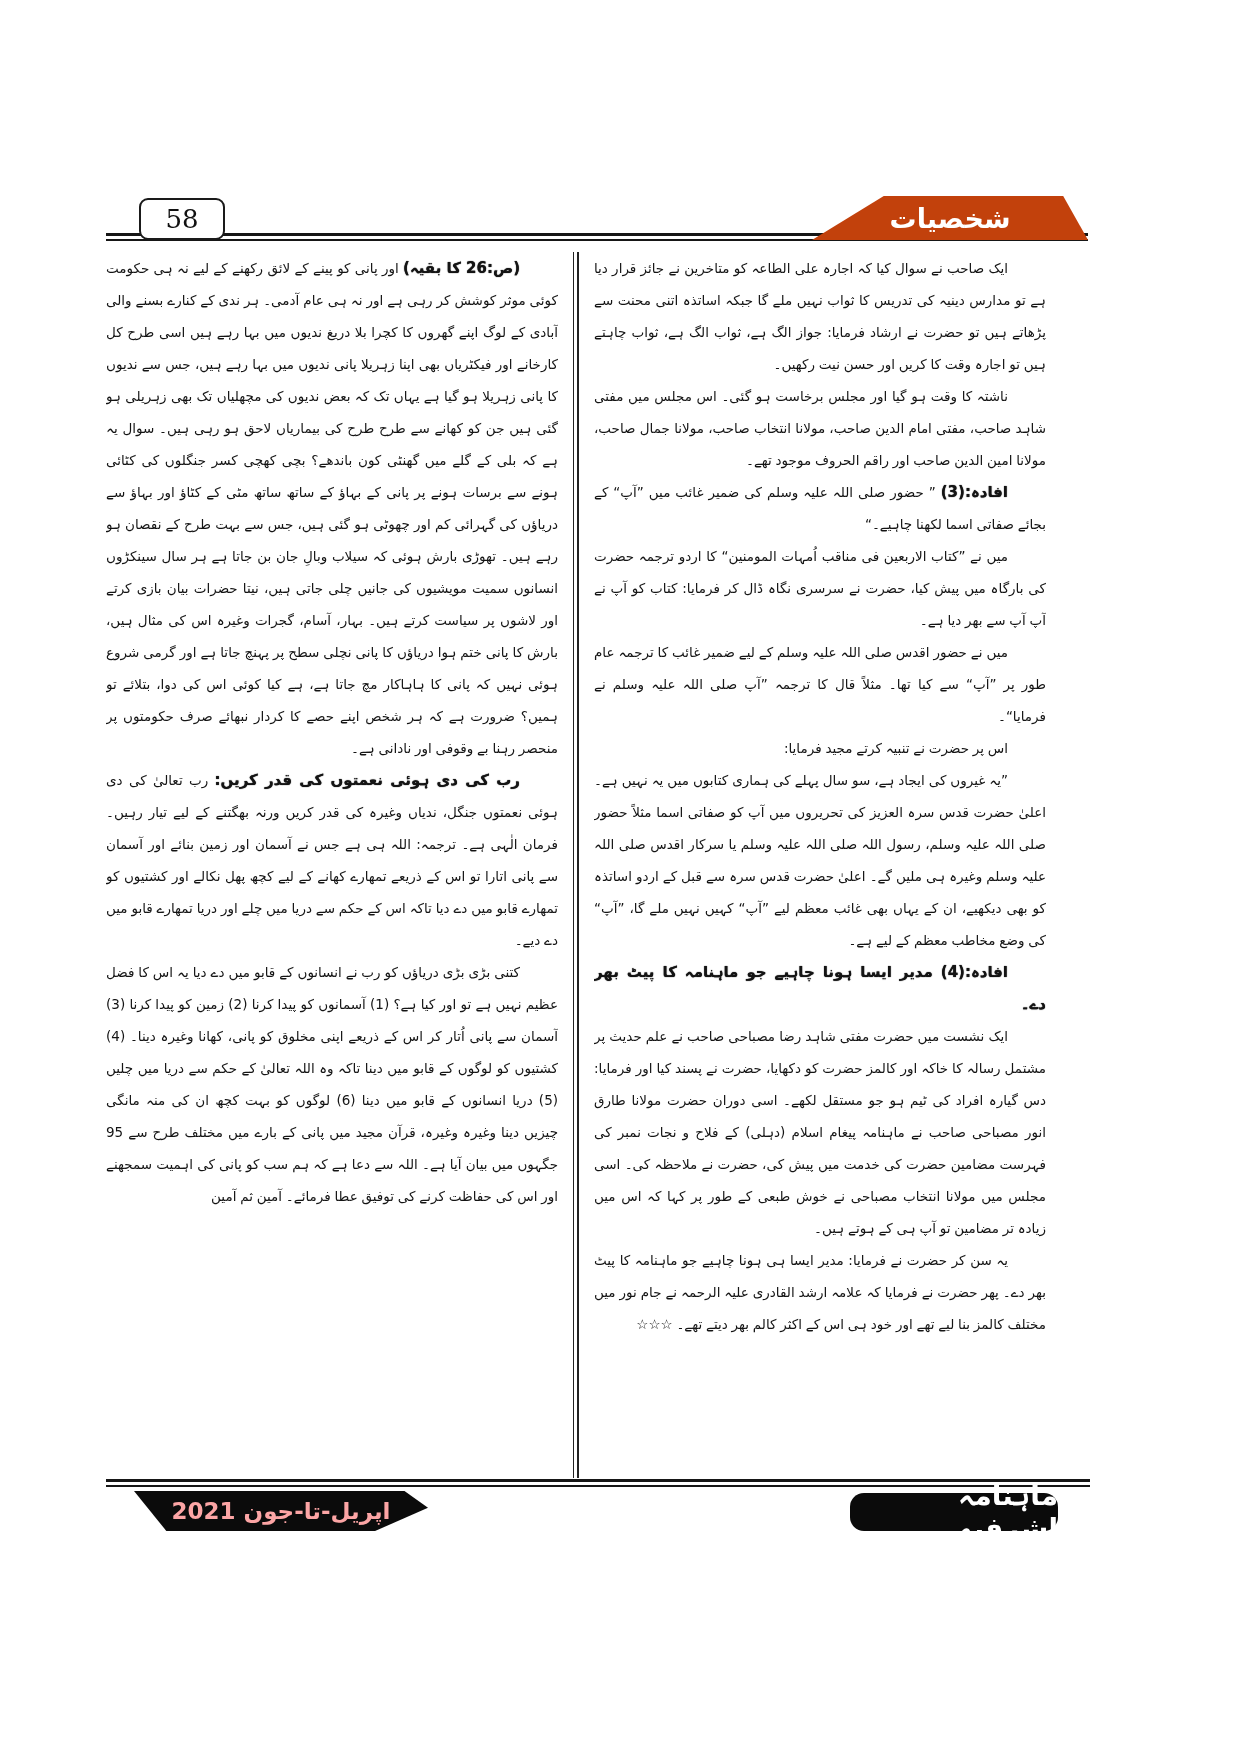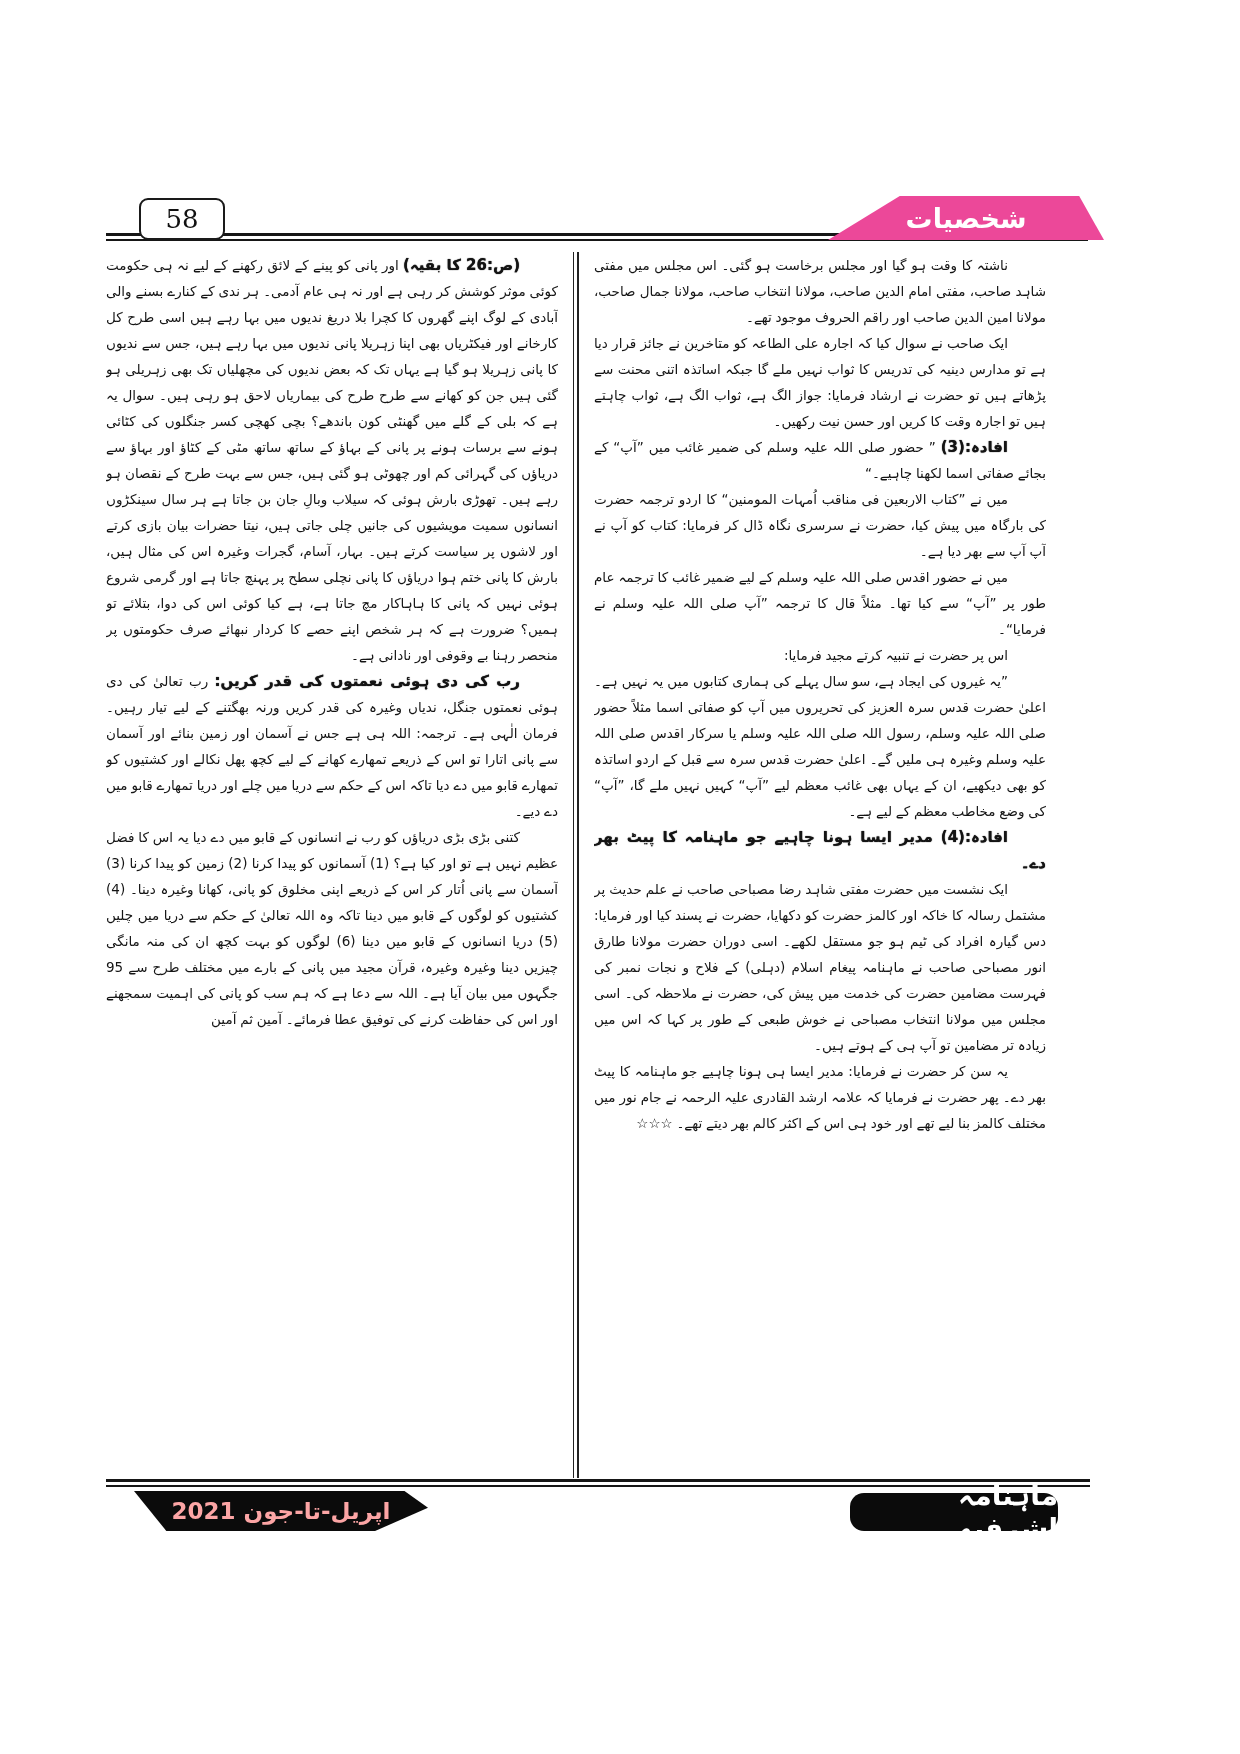--- a/index.html
+++ b/index.html
@@ -14,33 +14,33 @@
     position:absolute; left:183px; top:198px; width:82px; height:38px;
     border:2.5px solid #1a1a1a; border-radius:9px; background:#fff; z-index:3;
     display:flex; align-items:center; justify-content:center;
     font-family:"DejaVu Serif", serif; font-size:26px; color:#111;
   }
   .header-rule {
     position:absolute; left:150px; right:152px; top:233px; height:3px;
     border-top:3px solid #161616; border-bottom:2px solid #161616; z-index:1;
   }
   .header-banner {
-    position:absolute; right:136px; top:196px; width:276px; height:44px;
-    background:#ec4899; clip-path:polygon(26% 0, 91% 0, 100% 100%, 0 100%);
+    position:absolute; right:152px; top:196px; width:276px; height:44px;
+    background:#c2410c; clip-path:polygon(26% 0, 91% 0, 100% 100%, 0 100%);
     z-index:2; display:flex; align-items:center; justify-content:center;
     color:#fff; font-size:27px; font-weight:bold; letter-spacing:2px;
   }
   
   .columns {
     position:absolute; top:252px; left:150px; width:940px; height:1226px;
     direction:rtl; display:flex;
   }
   .col {
     width:452px; height:100%; overflow:hidden;
-    text-align:justify; font-size:13.5px; line-height:26px; word-spacing:-0.5px;
+    text-align:justify; font-size:13.5px; line-height:32px; word-spacing:-0.5px;
   }
   .col-divider { width:36px; position:relative; }
   .col-divider::before {
     content:""; position:absolute; top:0; bottom:0; right:15px; width:3px;
     border-right:2px solid #222; border-left:1px solid #222;
   }
   .col p { margin:0; text-indent:38px; }
   .ifada {
     font-weight:800; font-size:15px; text-shadow:0 0 1px #000;
   }
@@ -68,22 +68,22 @@
 
 <div class="page">
 
   <div class="pageno-box">58</div>
   <div class="header-rule"></div>
   <div class="header-banner">شخصیات</div>
 
   <div class="columns">
 
     <section class="col">
+      <p><span>ایک صاحب نے سوال کیا کہ اجارہ علی الطاعہ کو متاخرین نے جائز قرار دیا ہے تو مدارس دینیہ کی تدریس کا ثواب نہیں ملے گا جبکہ اساتذہ اتنی محنت سے پڑھاتے ہیں تو حضرت نے ارشاد فرمایا: جواز الگ ہے، ثواب الگ ہے، ثواب چاہتے ہیں تو اجارہ وقت کا کریں اور حسن نیت رکھیں۔</span></p>
       <p><span>ناشتہ کا وقت ہو گیا اور مجلس برخاست ہو گئی۔ اس مجلس میں مفتی شاہد صاحب، مفتی امام الدین صاحب، مولانا انتخاب صاحب، مولانا جمال صاحب، مولانا امین الدین صاحب اور راقم الحروف موجود تھے۔</span></p>
-      <p><span>ایک صاحب نے سوال کیا کہ اجارہ علی الطاعہ کو متاخرین نے جائز قرار دیا ہے تو مدارس دینیہ کی تدریس کا ثواب نہیں ملے گا جبکہ اساتذہ اتنی محنت سے پڑھاتے ہیں تو حضرت نے ارشاد فرمایا: جواز الگ ہے، ثواب الگ ہے، ثواب چاہتے ہیں تو اجارہ وقت کا کریں اور حسن نیت رکھیں۔</span></p>
       <p><span class="ifada">افادہ:(3)</span> <span>” حضور صلی اللہ علیہ وسلم کی ضمیر غائب میں ”آپ“ کے بجائے صفاتی اسما لکھنا چاہیے۔“</span></p>
       <p><span>میں نے ”کتاب الاربعین فی مناقب اُمہات المومنین“ کا اردو ترجمہ حضرت کی بارگاہ میں پیش کیا، حضرت نے سرسری نگاہ ڈال کر فرمایا: کتاب کو آپ نے آپ آپ سے بھر دیا ہے۔</span></p>
       <p><span>میں نے حضور اقدس صلی اللہ علیہ وسلم کے لیے ضمیر غائب کا ترجمہ عام طور پر ”آپ“ سے کیا تھا۔ مثلاً قال کا ترجمہ ”آپ صلی اللہ علیہ وسلم نے فرمایا“۔</span></p>
       <p><span>اس پر حضرت نے تنبیہ کرتے مجید فرمایا:</span></p>
       <p><span>”یہ غیروں کی ایجاد ہے، سو سال پہلے کی ہماری کتابوں میں یہ نہیں ہے۔ اعلیٰ حضرت قدس سرہ العزیز کی تحریروں میں آپ کو صفاتی اسما مثلاً حضور صلی اللہ علیہ وسلم، رسول اللہ صلی اللہ علیہ وسلم یا سرکار اقدس صلی اللہ علیہ وسلم وغیرہ ہی ملیں گے۔ اعلیٰ حضرت قدس سرہ سے قبل کے اردو اساتذہ کو بھی دیکھیے، ان کے یہاں بھی غائب معظم لیے ”آپ“ کہیں نہیں ملے گا، ”آپ“ کی وضع مخاطب معظم کے لیے ہے۔</span></p>
       <p><span class="ifada">افادہ:(4) مدیر ایسا ہونا چاہیے جو ماہنامہ کا پیٹ بھر دے۔</span></p>
       <p><span>ایک نشست میں حضرت مفتی شاہد رضا مصباحی صاحب نے علم حدیث پر مشتمل رسالہ کا خاکہ اور کالمز حضرت کو دکھایا، حضرت نے پسند کیا اور فرمایا: دس گیارہ افراد کی ٹیم ہو جو مستقل لکھے۔ اسی دوران حضرت مولانا طارق انور مصباحی صاحب نے ماہنامہ پیغام اسلام (دہلی) کے فلاح و نجات نمبر کی فہرست مضامین حضرت کی خدمت میں پیش کی، حضرت نے ملاحظہ کی۔ اسی مجلس میں مولانا انتخاب مصباحی نے خوش طبعی کے طور پر کہا کہ اس میں زیادہ تر مضامین تو آپ ہی کے ہوتے ہیں۔</span></p>
       <p><span>یہ سن کر حضرت نے فرمایا: مدیر ایسا ہی ہونا چاہیے جو ماہنامہ کا پیٹ بھر دے۔ پھر حضرت نے فرمایا کہ علامہ ارشد القادری علیہ الرحمہ نے جام نور میں مختلف کالمز بنا لیے تھے اور خود ہی اس کے اکثر کالم بھر دیتے تھے۔ ☆☆☆</span></p>
     </section>
 

